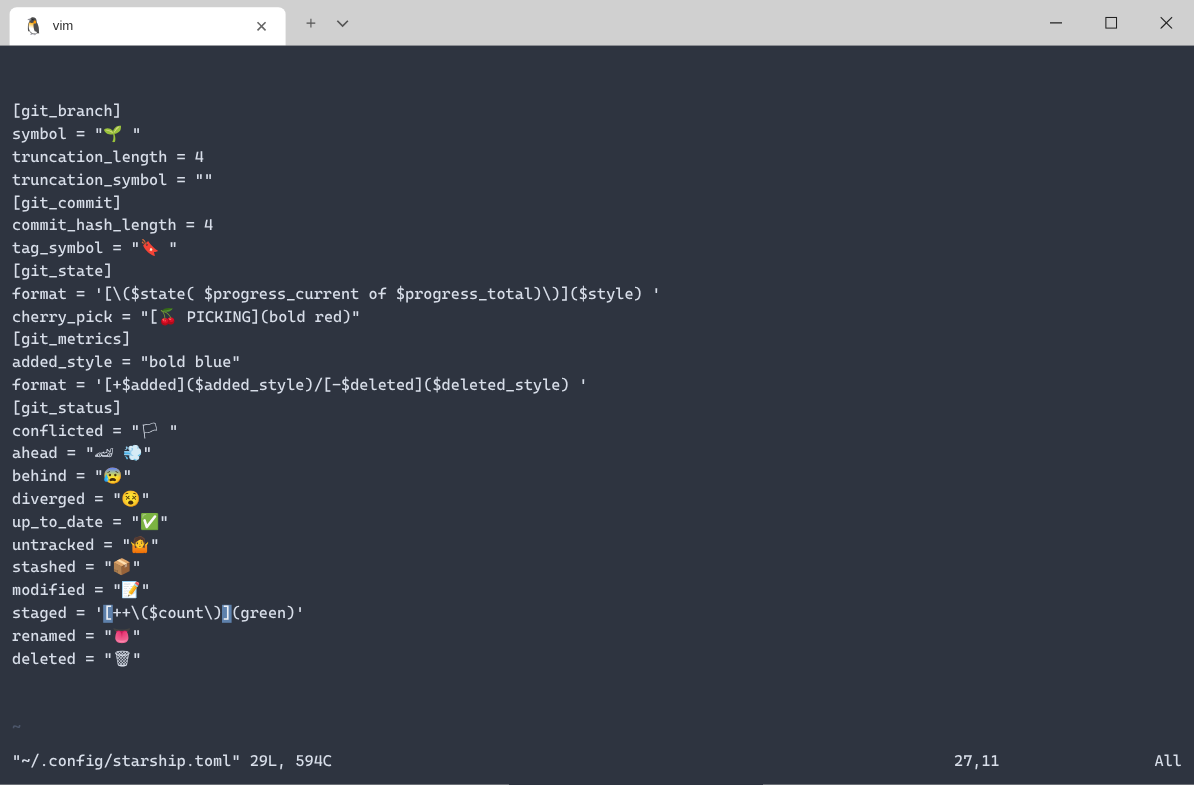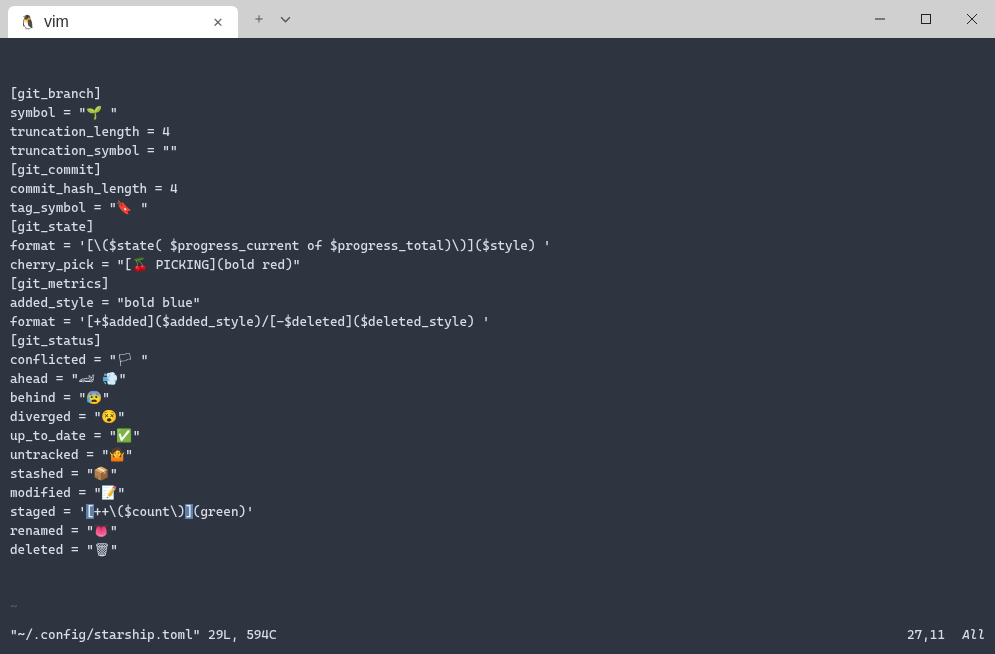--- a/index.html
+++ b/index.html
@@ -1,32 +1,32 @@
 <!DOCTYPE html>
 <html><head>
 <meta charset="utf-8">
 <style>
 * { margin: 0; padding: 0; box-sizing: border-box; }
 html, body { width: 995px; height: 654px; overflow: hidden; font-family: "Segoe UI", sans-serif; }
 .window { width: 995px; height: 654px; display: flex; flex-direction: column; background: #c2c2c2; }
 .titlebar { height: 38px; background: #d0d0d0; display: flex; align-items: center; position: relative; }
 .tab { background: #ffffff; height: 32px; margin-top: 6px; margin-left: 8px; padding: 0 12px; display: flex; align-items: center; border-top-left-radius: 6px; border-top-right-radius: 6px; min-width: 230px; gap: 8px; position: relative; }
 .tab-icon { width: 16px; height: 16px; display: flex; align-items: center; justify-content: center; font-size: 14px; }
-.tab-title { font-size: 16px; color: #333; flex: 1; }
+.tab-title { font-size: 11px; color: #333; flex: 1; }
 .tab-close { width: 16px; height: 16px; display: flex; align-items: center; justify-content: center; color: #666; font-size: 13px; cursor: pointer; }
 .tab-actions { display: flex; align-items: center; gap: 14px; margin-left: 14px; color: #555; }
 .tab-actions span { font-size: 14px; cursor: pointer; display:flex; align-items:center; }
 .win-controls { position: absolute; right: 0; top: 0; height: 38px; display: flex; }
 .win-btn { width: 46px; height: 38px; display: flex; align-items: center; justify-content: center; cursor: pointer; color:#222; }
 .win-btn svg { width: 10px; height: 10px; }
 .terminal { flex: 1; background: #2e3440; color: #d8dee9; font-family: "Cascadia Mono","Consolas",monospace; font-size: 13px; line-height: 19px; padding: 8px 10px 0 10px; white-space: pre; position: relative; overflow:hidden; }
 .status-line { position: absolute; bottom: 10px; left: 10px; right: 10px; display: flex; color: #d8dee9; }
 .status-left { flex: 1; }
-.status-pos { width: 150px; text-align: right; }
-.status-pct { text-align: right; width: 40px; font-style: italic; }
+.status-pos { width: 150px; }
+.status-pct { text-align: right; width: 40px; }
 .tilde { color: #4c566a; }
 .hl { background: #5e81ac; color:#eceff4; }
 </style>
 </head>
 <body>
 
 <div class="window">
   <div class="titlebar">
     <div class="tab">
       <span class="tab-icon">🐧</span>

